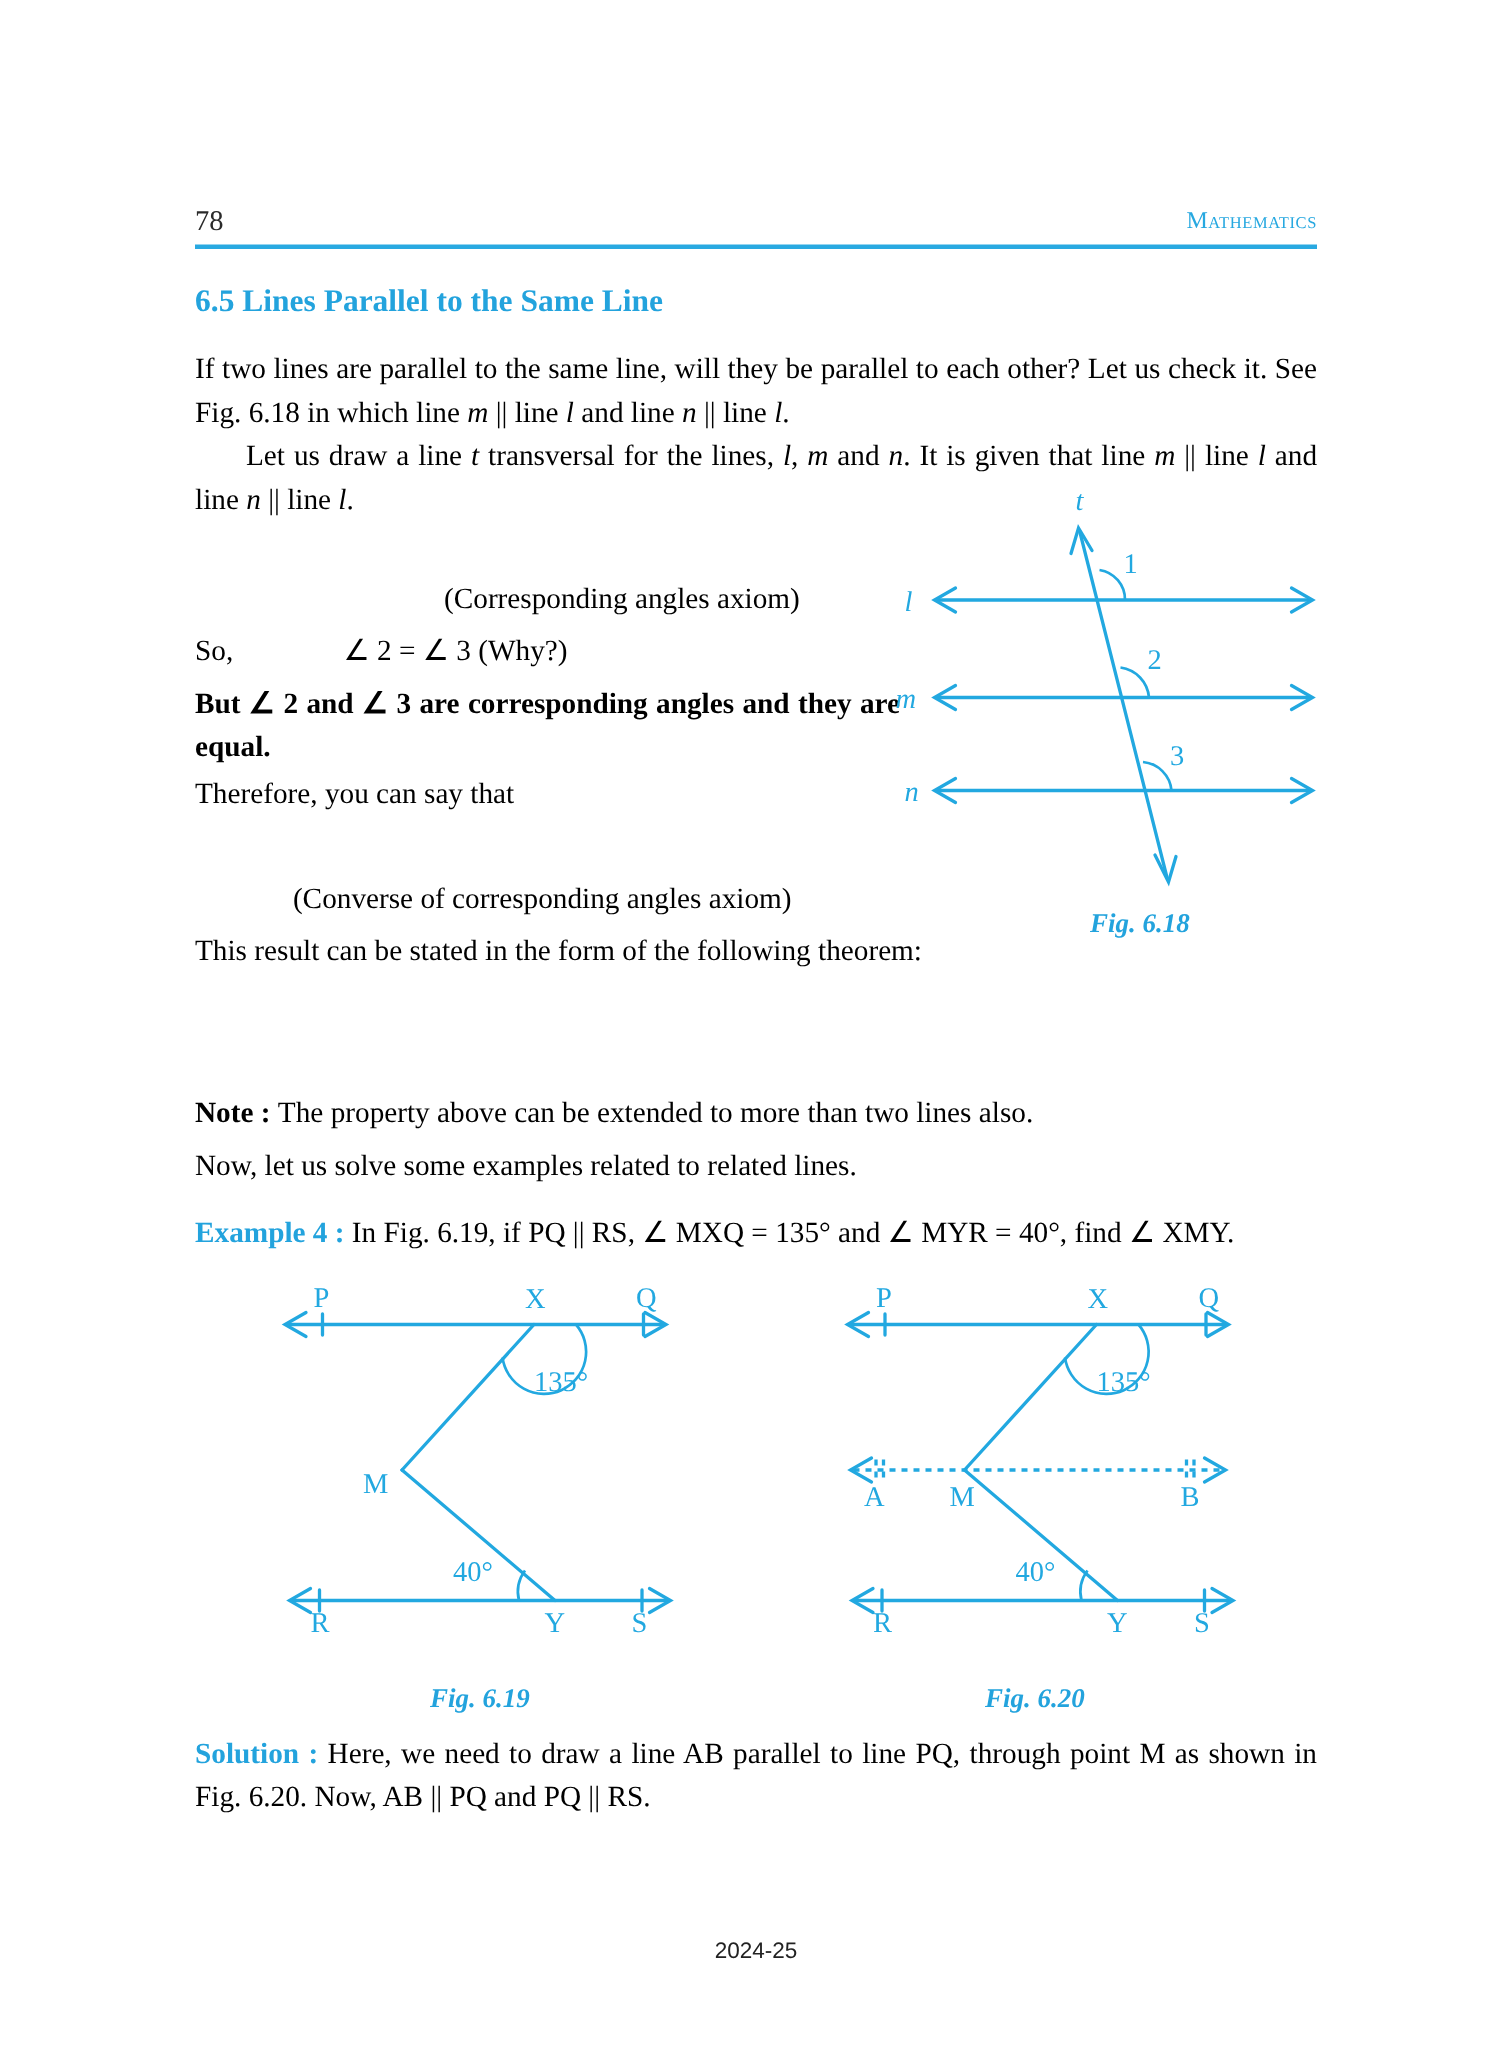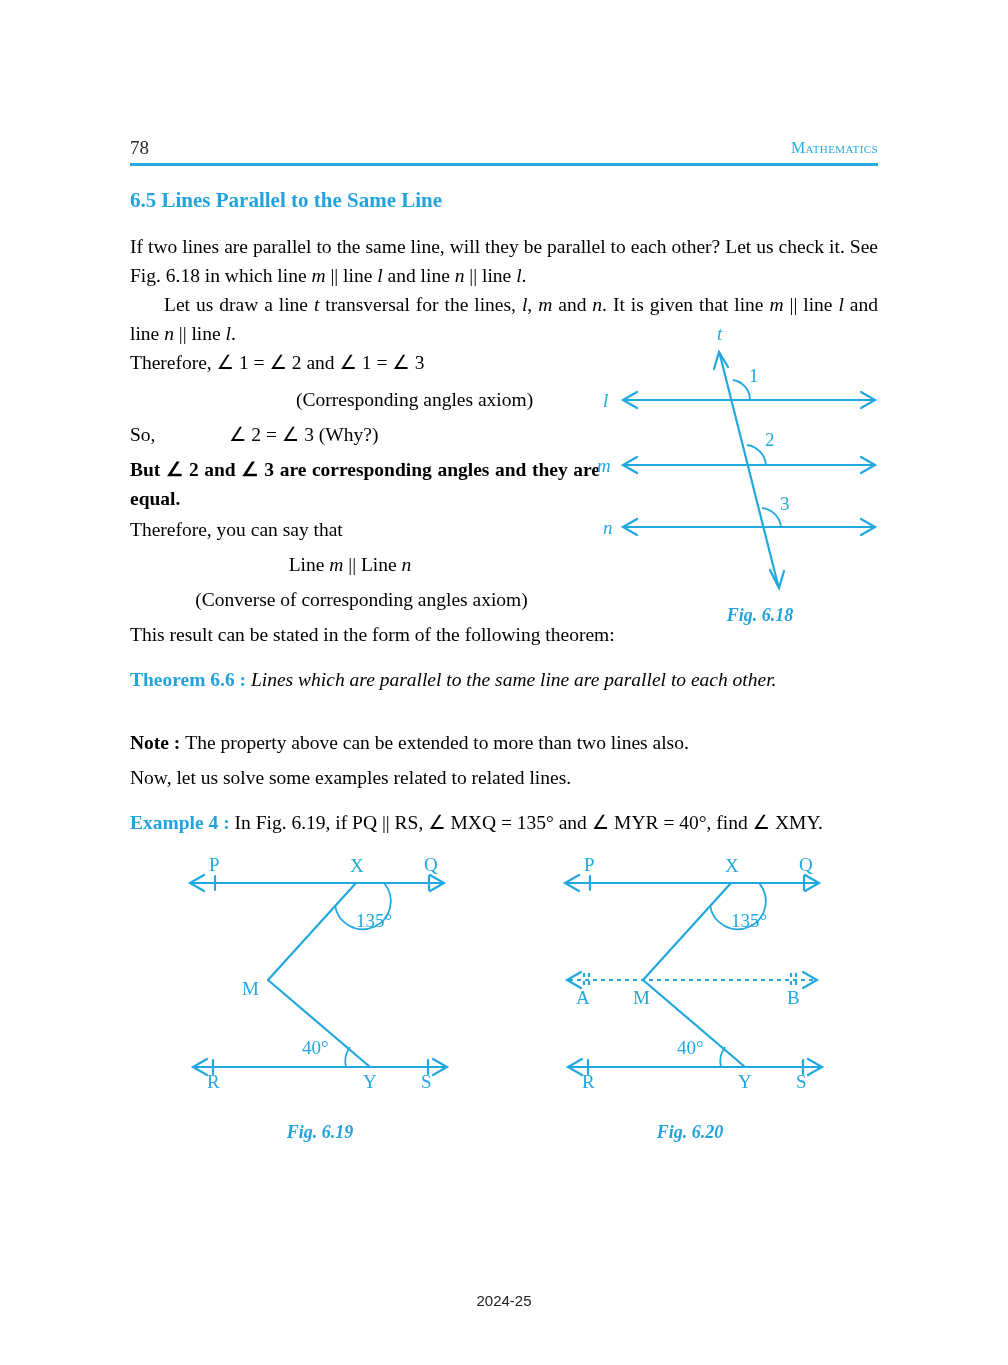--- a/index.html
+++ b/index.html
@@ -82,45 +82,43 @@
     <div class="running-head">Mathematics</div>
   </div>
   <div class="rule"></div>
 
   <div class="sec-title">6.5 Lines Parallel to the Same Line</div>
 
   <p class="body par" style="left:130px;top:232px;width:748px;">If two lines are parallel to the same line, will they be parallel to each other? Let us check it. See Fig. 6.18 in which line <i>m</i> || line <i>l</i> and line <i>n</i> || line <i>l</i>.</p>
 
   <p class="body par" style="left:130px;top:290px;width:748px;text-indent:34px;">Let us draw a line <i>t</i> transversal for the lines, <i>l</i>, <i>m</i> and <i>n</i>. It is given that line <i>m</i> || line <i>l</i> and line <i>n</i> || line <i>l</i>.</p>
 
-  <p class="body par nojust" style="left:130px;top:348px;width:500px;">Therefore, ∠ 1 = ∠ 2  and  ∠ 1 = ∠ 3</p>
 
   <p class="body par nojust" style="left:296px;top:385px;width:400px;">(Corresponding angles axiom)</p>
 
   <p class="body par nojust" style="left:130px;top:420px;width:80px;">So,</p>
   <p class="body par nojust" style="left:229px;top:420px;width:300px;">∠ 2 = ∠ 3 (Why?)</p>
 
   <p class="body par nojust" style="left:130px;top:455px;width:470px;font-weight:bold;">But ∠ 2 and ∠ 3 are corresponding angles and they are equal.</p>
 
   <p class="body par nojust" style="left:130px;top:515px;width:470px;">Therefore, you can say that</p>
 
-  <p class="body par" style="left:130px;top:550px;width:440px;text-align:center;">Line <i>m</i> || Line <i>n</i></p>
 
   <p class="body par" style="left:130px;top:585px;width:463px;text-align:center;">(Converse of corresponding angles axiom)</p>
 
   <p class="body par nojust" style="left:130px;top:620px;width:560px;">This result can be stated in the form of the following theorem:</p>
 
-  <p class="body" style="left:130px;top:665px;width:748px;"><span class="blue bold">Theorem 6.6 :</span>&nbsp;<span class="i par">Lines which are parallel to the same line are parallel to each other.</span></p>
 
   <p class="body nojust" style="left:130px;top:728px;width:748px;"><span class="bold par">Note :</span>&nbsp;<span class="par">The property above can be extended to more than two lines also.</span></p>
 
   <p class="body par nojust" style="left:130px;top:763px;width:700px;">Now, let us solve some examples related to related lines.</p>
 
   <p class="body nojust" style="left:130px;top:808px;width:760px;"><span class="blue bold">Example 4 :</span>&nbsp;<span class="par">In Fig. 6.19, if PQ || RS, ∠ MXQ = 135° and ∠ MYR = 40°, find ∠ XMY.</span></p>
 
+  <p class="body" style="left:130px;top:1155px;width:748px;"><span class="blue bold">Solution :</span>&nbsp;<span class="par">Here, we need to draw a line AB parallel to line PQ, through point M as shown in Fig. 6.20. Now, AB || PQ and PQ || RS.</span></p>
 
   <svg style="left:595px;top:320px;" width="300" height="300">
 
     <g>
       <line class="stroke" x1="30" y1="80" x2="278" y2="80"></line>
       <polyline class="stroke" points="42,72 28,80 42,88"></polyline>
       <polyline class="stroke" points="266,72 280,80 266,88"></polyline>
     </g>
 
     <g>

